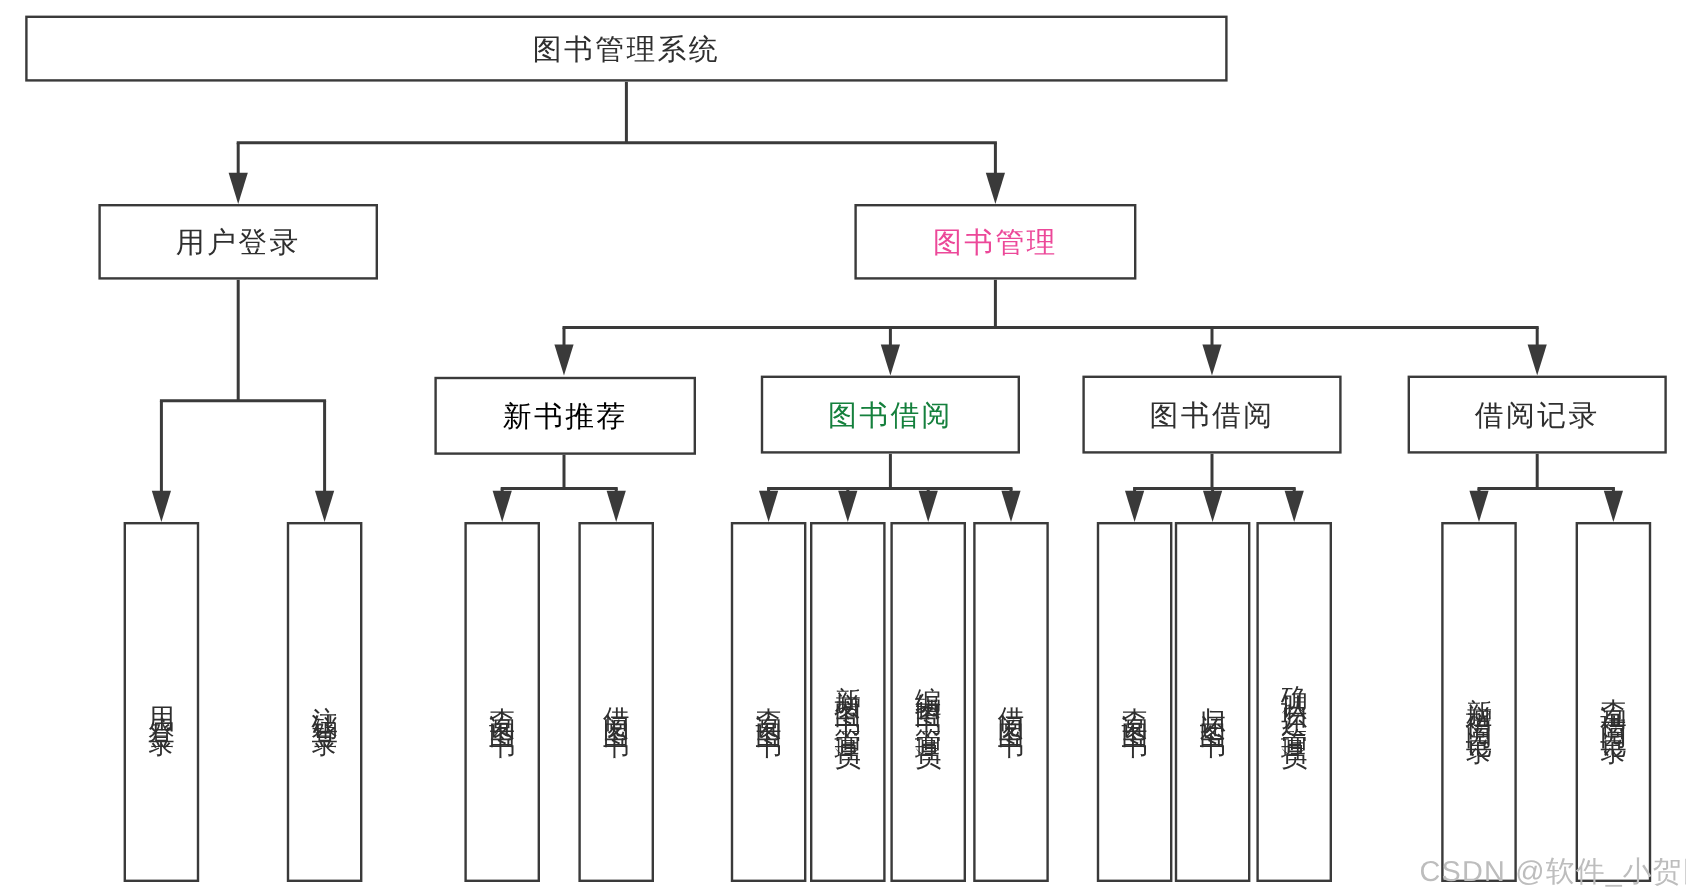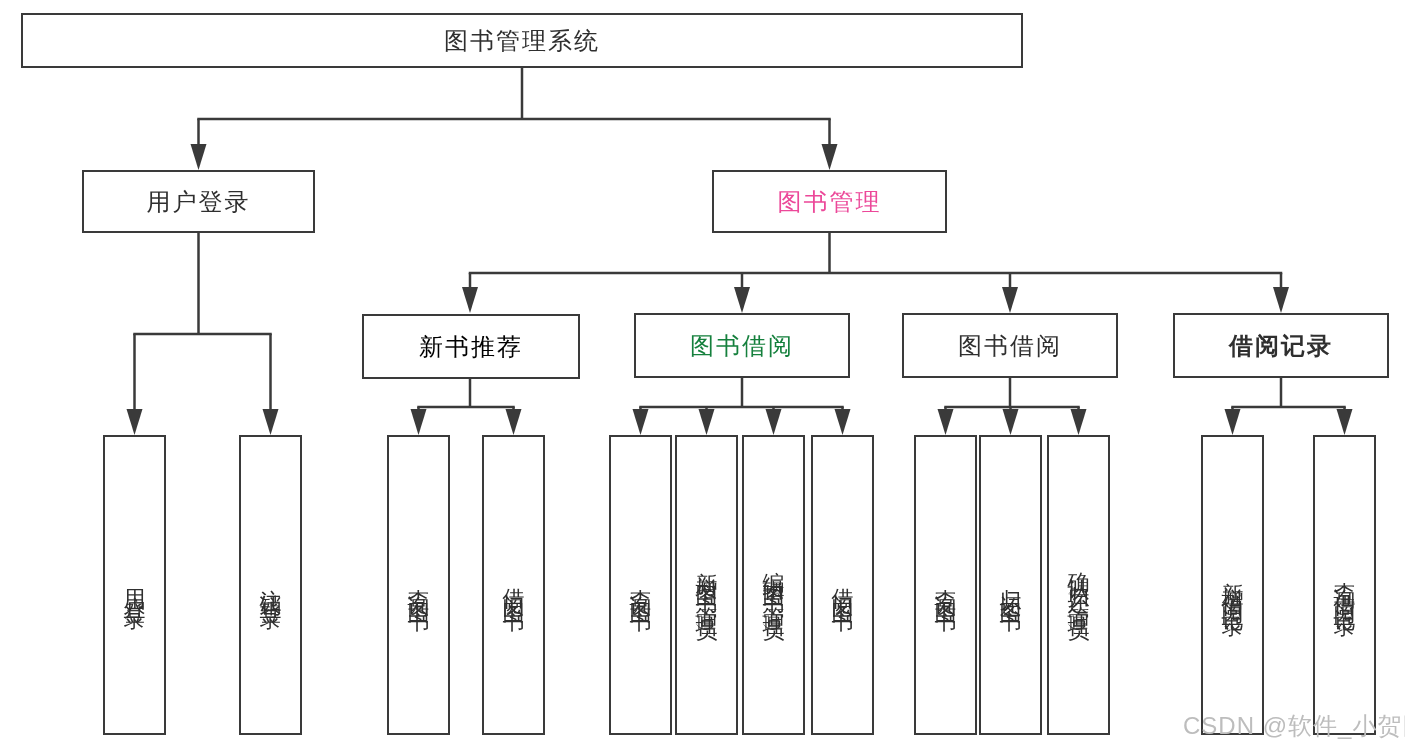--- a/index.html
+++ b/index.html
@@ -108,21 +108,21 @@
       </div>
       <div class="node h" style="left: 362px; top: 314px; width: 218px; height: 65px; border-color: rgb(58, 58, 58); color: #000000;">
         <span class="lbl">新书推荐</span>
       </div>
       <div class="node h" style="left: 634px; top: 313px; width: 216px; height: 65px; border-color: rgb(58, 58, 58); color: #15803d;">
         <span class="lbl">图书借阅</span>
       </div>
       <div class="node h" style="left: 902px; top: 313px; width: 216px; height: 65px; border-color: rgb(58, 58, 58); color: rgb(47, 47, 47);">
         <span class="lbl">图书借阅</span>
       </div>
-      <div class="node h" style="left: 1173px; top: 313px; width: 216px; height: 65px; border-color: rgb(58, 58, 58); color: rgb(47, 47, 47); font-weight: bold;">
+      <div class="node h" style="left: 1173px; top: 313px; width: 216px; height: 65px; border-color: rgb(58, 58, 58); color: rgb(47, 47, 47);">
         <span class="lbl">借阅记录</span>
       </div>
       <div class="node v" style="left: 103px; top: 435px; width: 63px; height: 300px; border-color: rgb(58, 58, 58); color: rgb(47, 47, 47);">
         <span class="lbl">用户登录</span>
       </div>
       <div class="node v" style="left: 239px; top: 435px; width: 63px; height: 300px; border-color: rgb(58, 58, 58); color: rgb(47, 47, 47);">
         <span class="lbl">注销登录</span>
       </div>
       <div class="node v" style="left: 387px; top: 435px; width: 63px; height: 300px; border-color: rgb(58, 58, 58); color: rgb(47, 47, 47);">
         <span class="lbl">查询图书</span>

